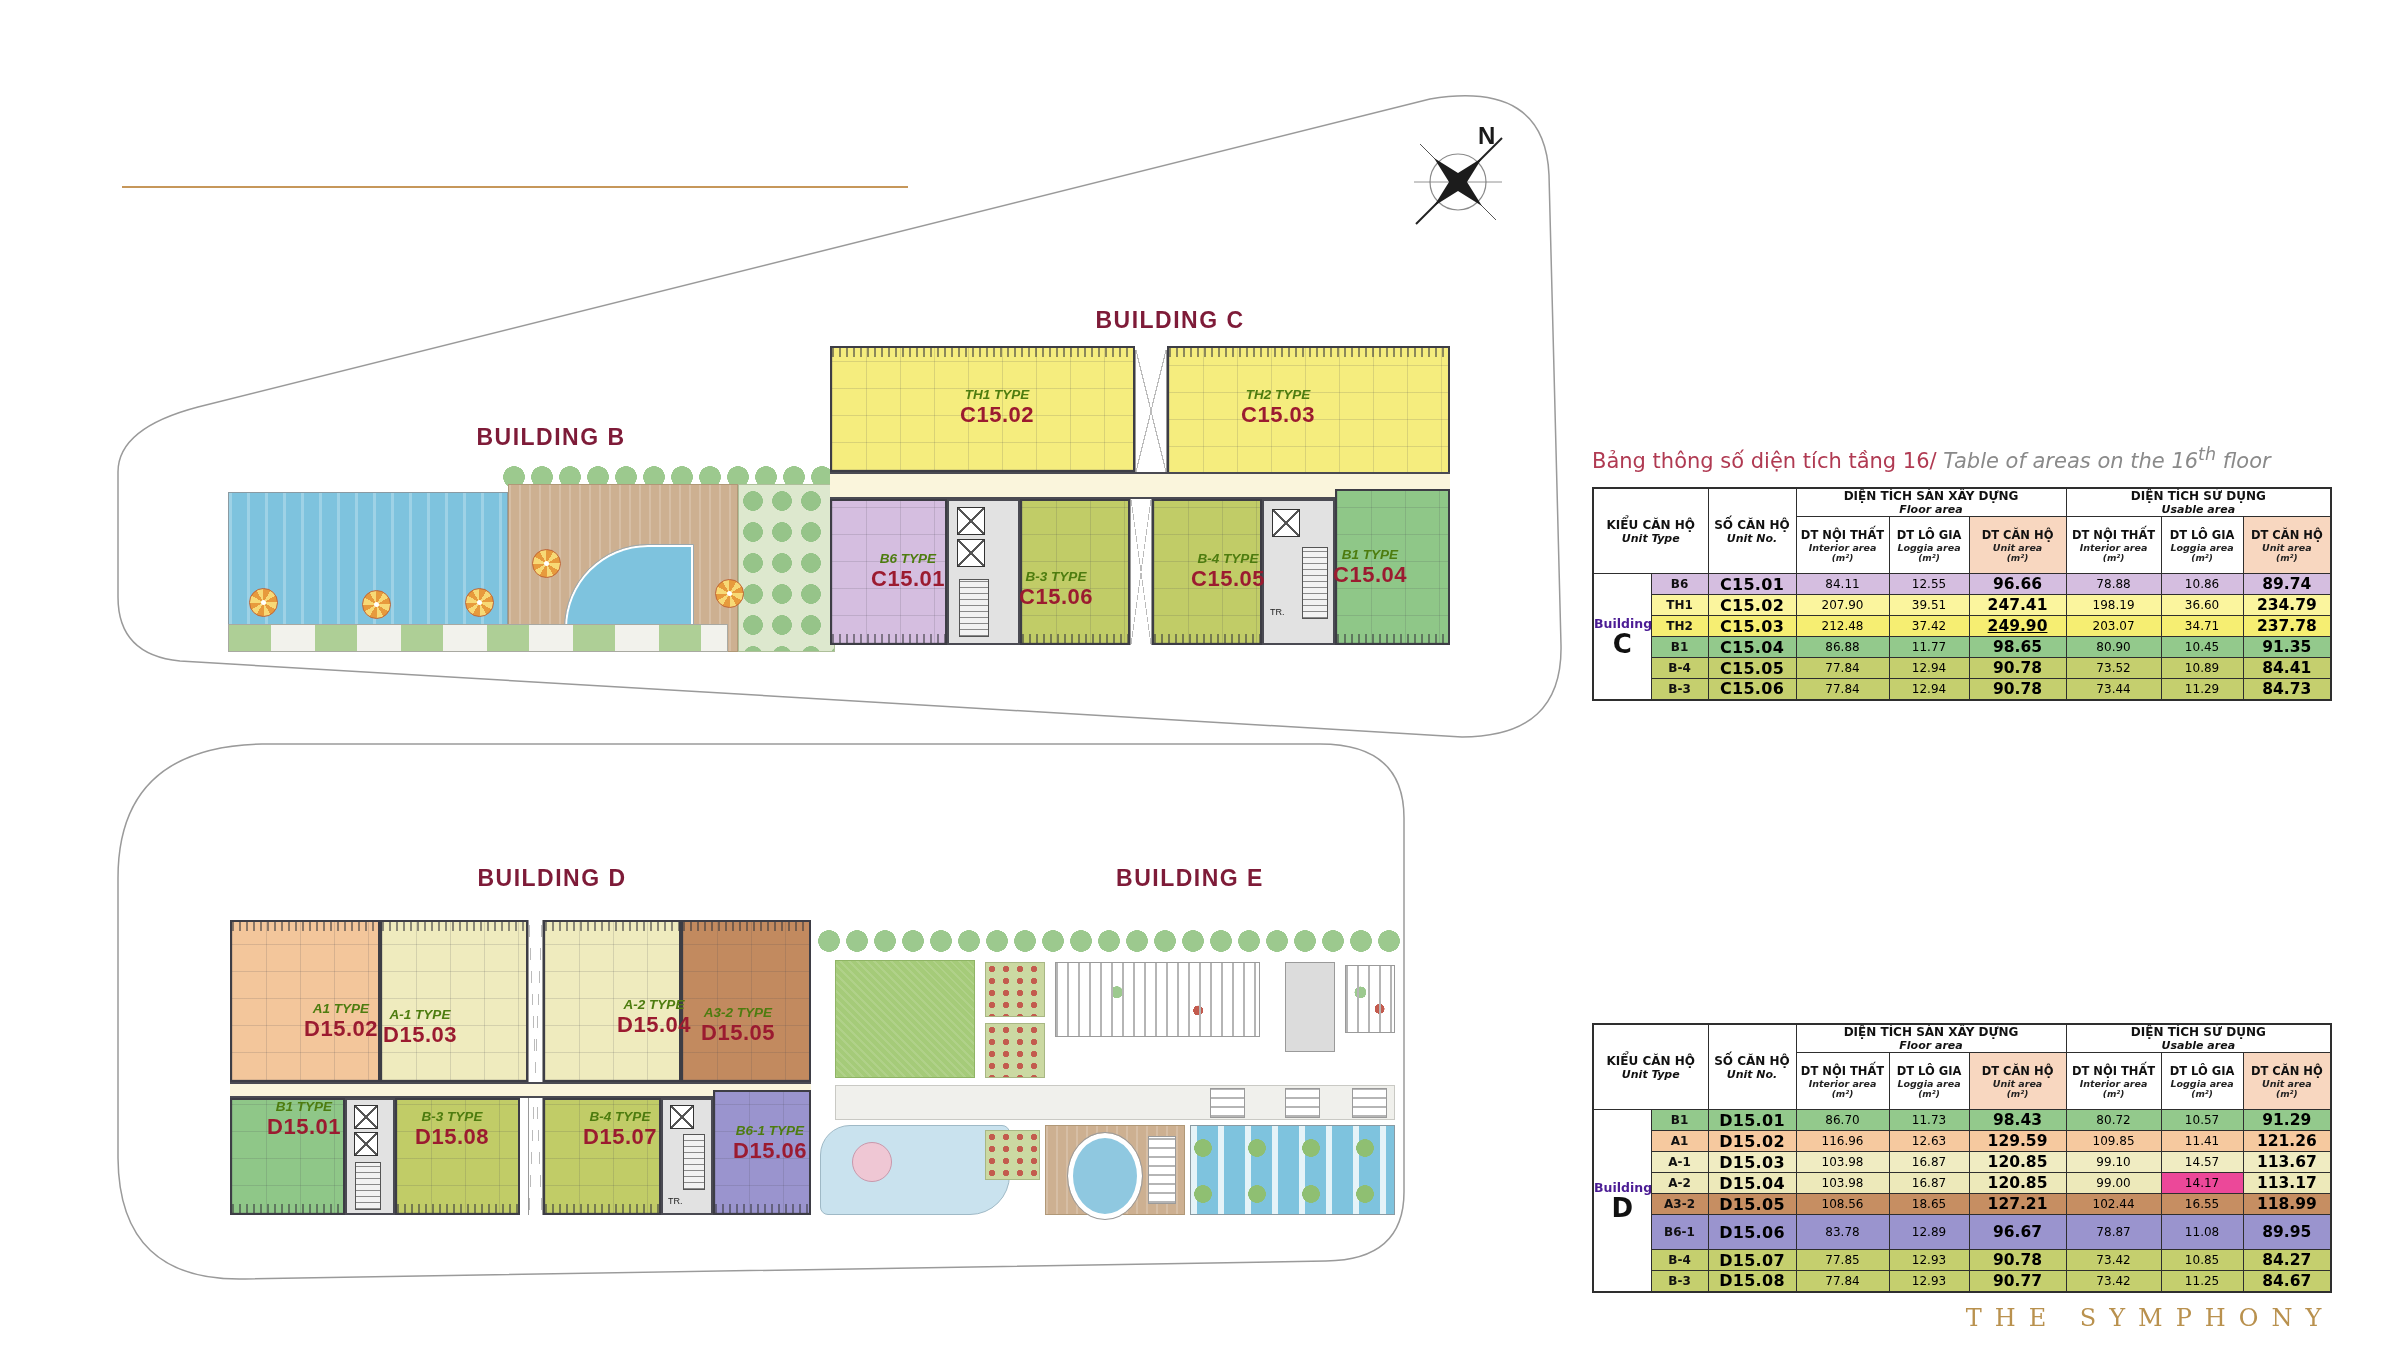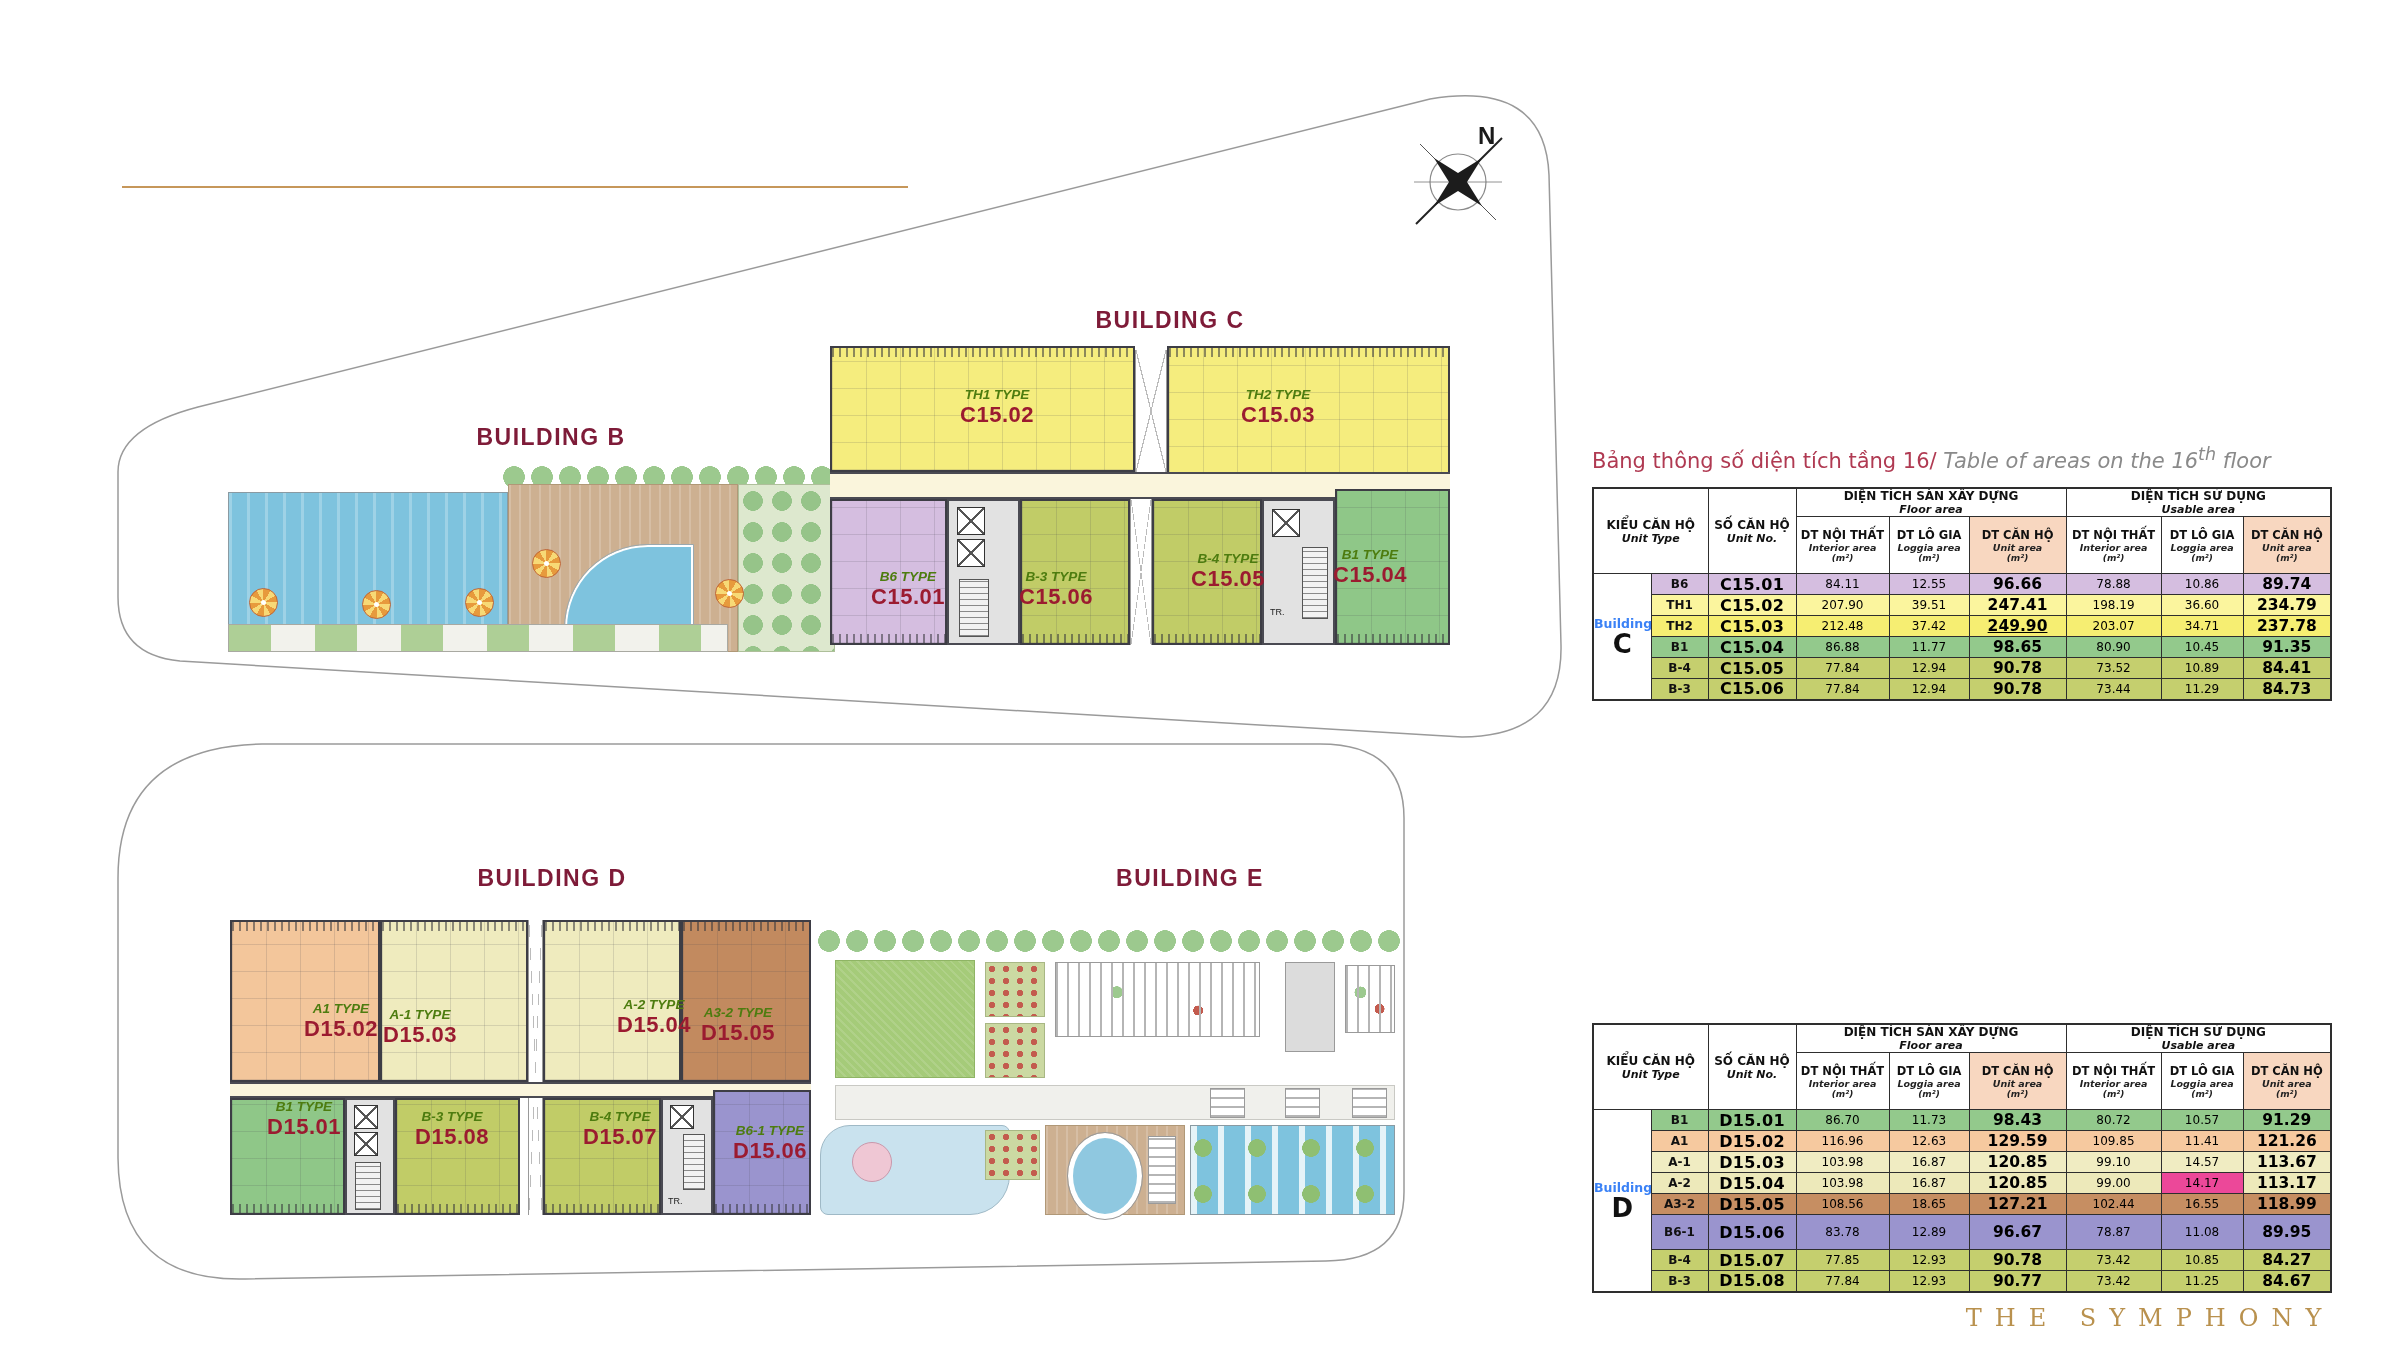--- a/index.html
+++ b/index.html
@@ -97,21 +97,21 @@
               overflow:hidden;}
   table.areas{border:2px solid #2e2e2e;}
   th .hv{font-size:12px;font-weight:bold;color:#111;}
   th .he{font-size:11px;font-style:italic;font-weight:bold;color:#111;}
   th.grp .hv{font-size:12px;}
   th.sub .sv{font-size:11.5px;font-weight:bold;color:#111;}
   th.sub .se{font-size:9.5px;font-style:italic;color:#222;}
   th.sub .su{font-size:9px;font-style:italic;color:#222;}
   th.hl{background:#F8D7C0;}
   td.bcell{background:#fff;}
-  td.bcell .bw{font-size:12.5px;font-weight:bold;color:#3b82f6;}
+  td.bcell .bw{font-size:12.5px;font-weight:bold;color:#4c1d95;}
   td.bcell .bl{font-size:26px;font-weight:bold;color:#111;line-height:1;}
   td.tcell{font-size:12px;font-weight:bold;color:#111;}
   td.ncell{font-size:16px;font-weight:bold;color:#000;letter-spacing:0.3px;}
   td.vcell{font-size:12px;color:#000;}
   td.acell{font-size:15.5px;font-weight:bold;color:#000;}
 
   
   .brand{position:absolute;left:1960px;top:1304px;width:380px;text-align:center;
          font-family:"DejaVu Serif",serif;font-size:24px;color:#B9914E;letter-spacing:13px;white-space:nowrap;}
 </style>
@@ -174,21 +174,21 @@
   <div class="unit hatch-b" style="left:1335px;top:489px;width:115px;height:156px;background-color:#8FC788"></div>
 
   <div class="ulabel" style="left:997px;top:408px">
     <div class="ut">TH1 TYPE</div>
     <div class="un">C15.02</div>
   </div>
   <div class="ulabel" style="left:1278px;top:408px">
     <div class="ut">TH2 TYPE</div>
     <div class="un">C15.03</div>
   </div>
-  <div class="ulabel" style="left:908px;top:590px">
+  <div class="ulabel" style="left:908px;top:572px">
     <div class="ut">B6 TYPE</div>
     <div class="un">C15.01</div>
   </div>
   <div class="ulabel" style="left:1056px;top:590px">
     <div class="ut">B-3 TYPE</div>
     <div class="un">C15.06</div>
   </div>
   <div class="ulabel" style="left:1228px;top:572px">
     <div class="ut">B-4 TYPE</div>
     <div class="un">C15.05</div>

